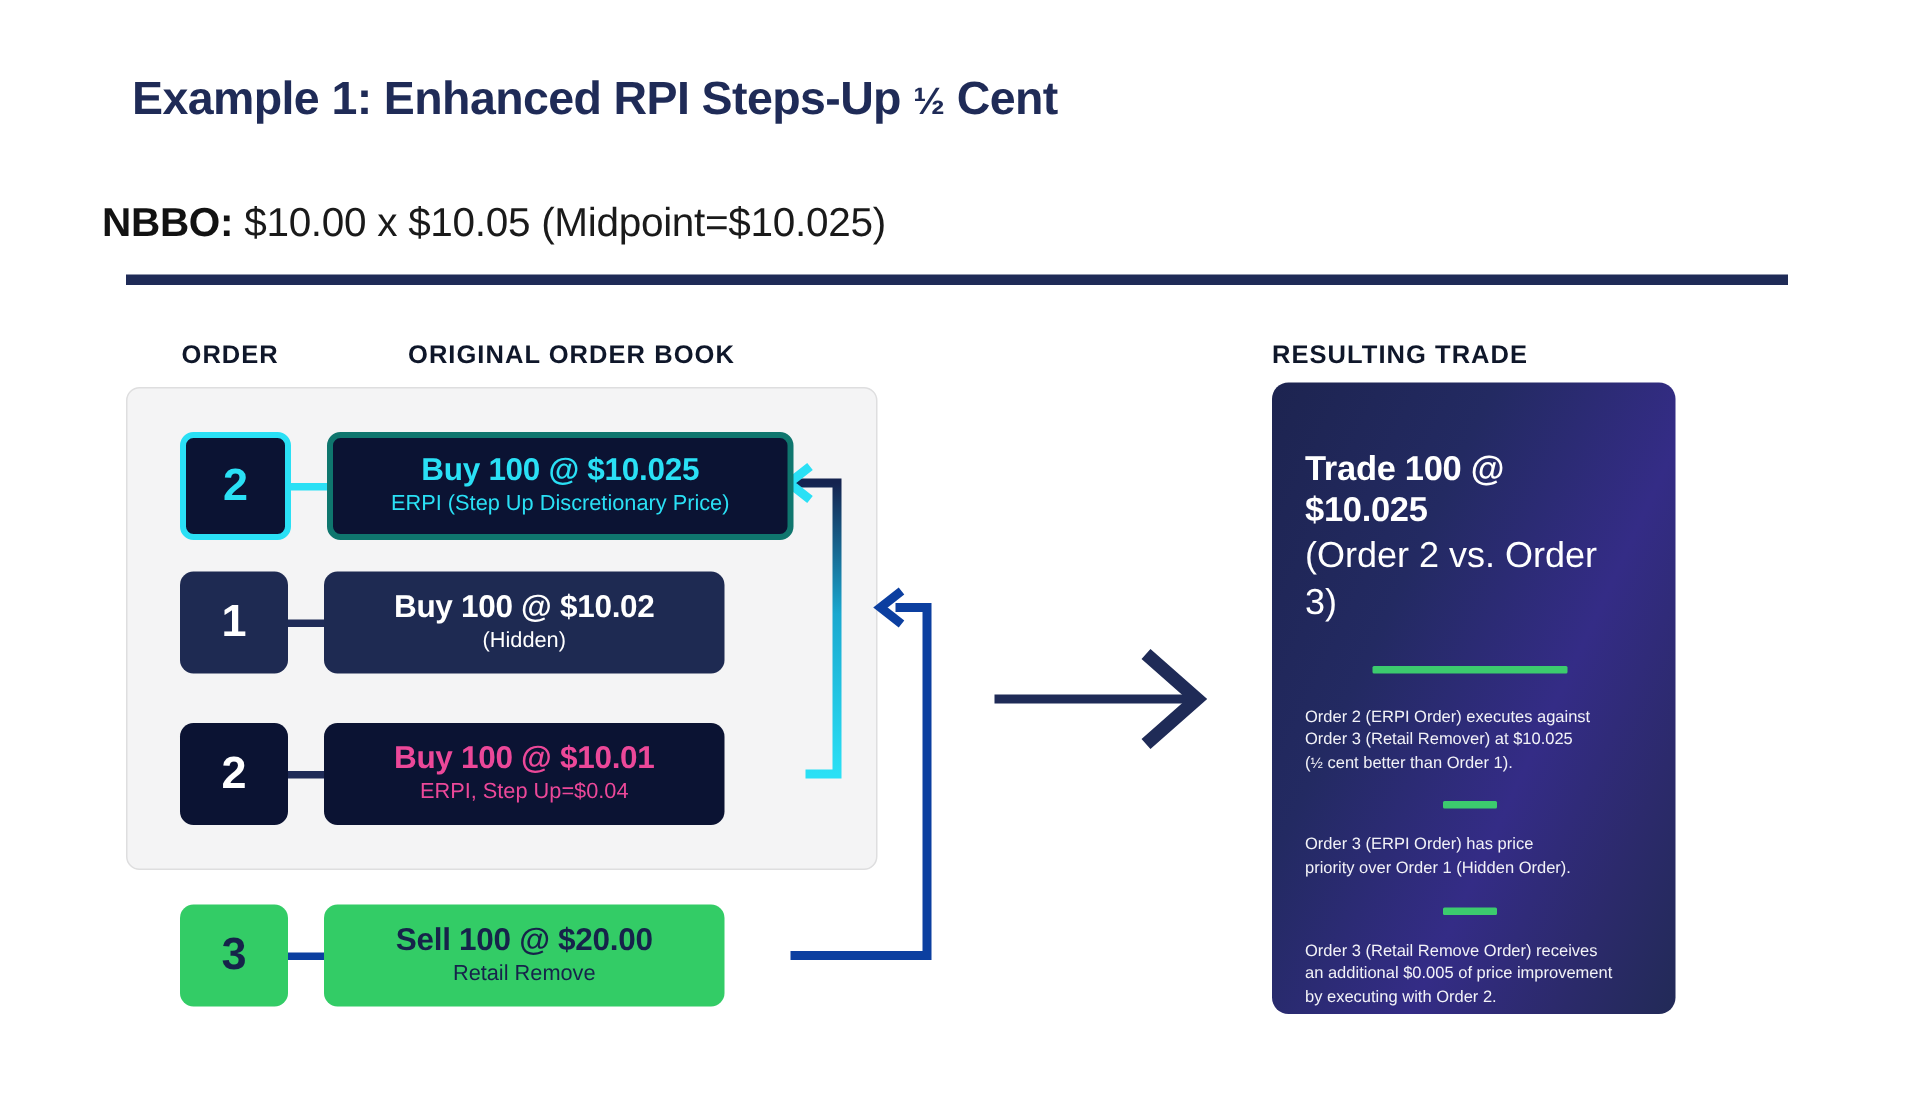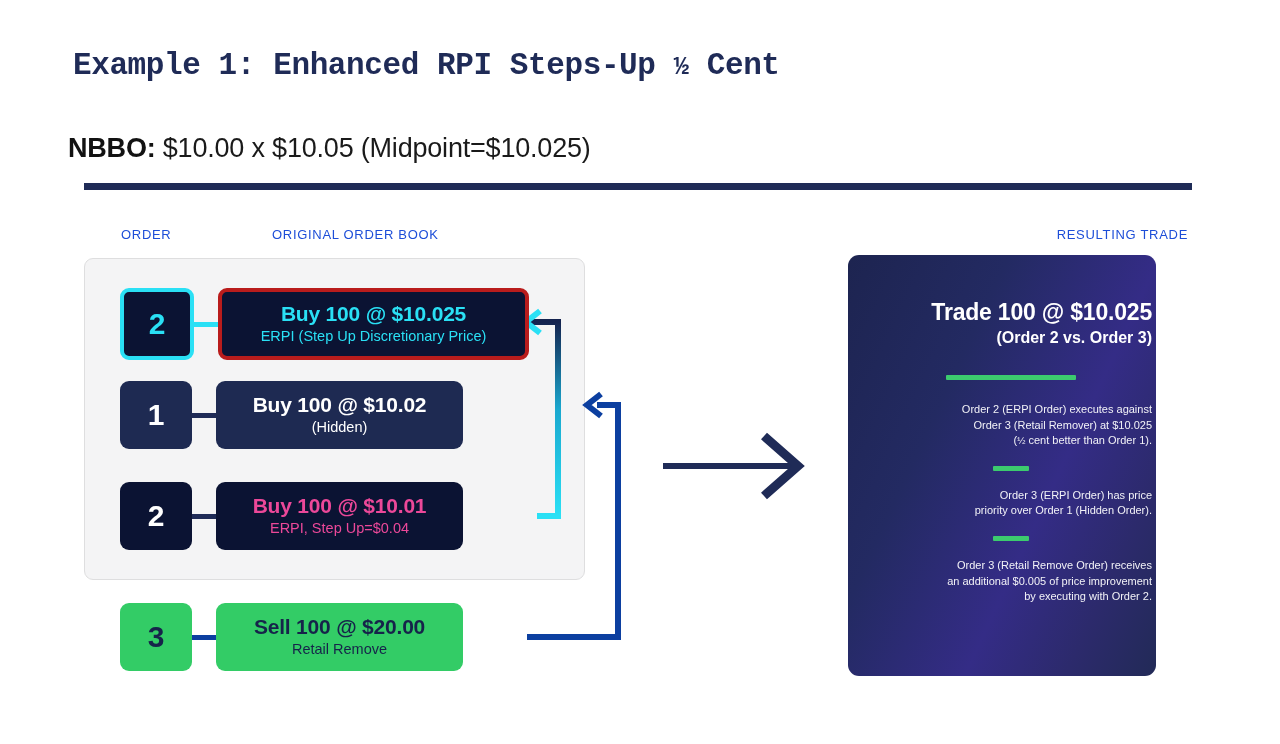--- a/index.html
+++ b/index.html
@@ -13,28 +13,27 @@
     position: relative;
     overflow: hidden;
     font-family: "Liberation Sans", sans-serif;
     color: #1e2a52;
     -webkit-font-smoothing: antialiased;
   }
 
   
   #page-title {
     position: absolute;
-    left: 73px;
+    left: 88px;
     top: 48px;
     font-size: 31px;
     font-weight: bold;
     letter-spacing: -0.4px;
     color: #1f2b57;
     white-space: nowrap;
-    font-family: Liberation Mono, monospace;
   }
   #page-title .frac { font-size: 0.82em; }
 
   #nbbo-line {
     position: absolute;
     left: 68px;
     top: 133px;
     font-size: 27px;
     color: #1a1a1a;
     white-space: nowrap;
@@ -50,29 +49,29 @@
     left: 84px;
     top: 183px;
     width: 1108px;
     height: 7px;
     background: #1f2b57;
   }
 
   
   .col-header {
     position: absolute;
-    font-size: 13px;
-    font-weight: normal;
+    font-size: 17px;
+    font-weight: bold;
     letter-spacing: 0.7px;
-    color: #1d4ed8;
+    color: #0f172a;
     white-space: nowrap;
   }
   #header-order      { left: 121px; top: 227px; }
   #header-book       { left: 272px; top: 227px; text-align: center; }
-  #header-result     { left: 848px; top: 227px; width: 340px; text-align: right; }
+  #header-result     { left: 848px; top: 227px; width: 340px; text-align: left; }
 
   
   #book-panel {
     position: absolute;
     left: 84px;
     top: 258px;
     width: 501px;
     height: 322px;
     background: #f4f4f5;
     border: 1px solid #dededf;
@@ -103,21 +102,21 @@
   }
   .stub {
     width: 24px;
     align-self: center;
     height: 5px;
     flex: none;
     position: relative;
     z-index: 1;
   }
   .label-box {
-    width: 247px;
+    width: 267px;
     height: 68px;
     border-radius: 9px;
     display: flex;
     flex-direction: column;
     align-items: center;
     justify-content: center;
     box-sizing: border-box;
     flex: none;
     position: relative;
     z-index: 2;
@@ -140,21 +139,21 @@
     background: #0b1333;
     color: #2ae0f5;
     border: 4px solid #2ae0f5;
     width: 74px;
     height: 72px;
   }
   #row-erpi-stepup .stub { background: #2ae0f5; }
   #row-erpi-stepup .label-box {
     background: #0b1333;
     color: #2ae0f5;
-    border: 4px solid #b91c1c;
+    border: 4px solid #0f766e;
     width: 311px;
     height: 72px;
   }
 
   
   #row-hidden { top: 381px; }
   #row-hidden .num-box  { background: #1e2a52; color: #ffffff; }
   #row-hidden .stub     { background: #1f2b57; }
   #row-hidden .label-box{ background: #1e2a52; color: #ffffff; }
 
@@ -178,46 +177,45 @@
     width: 1280px;
     height: 744px;
     pointer-events: none;
   }
 
   
   #result-panel {
     position: absolute;
     left: 848px;
     top: 255px;
-    width: 308px;
+    width: 269px;
     height: 421px;
     border-radius: 11px;
     background: linear-gradient(115deg,
                 #1d2450 0%,
                 #232a62 32%,
                 #342c86 62%,
                 #2c2a6c 82%,
                 #222a57 100%);
     color: #ffffff;
     box-sizing: border-box;
-    padding: 44px 4px 18px 22px;
-    text-align: right;
+    padding: 44px 28px 18px 22px;
+    text-align: left;
     overflow: hidden;
   }
   #trade-headline {
     font-size: 23px;
     font-weight: bold;
     letter-spacing: -0.2px;
     line-height: 1.18;
   }
   #trade-subhead {
-    font-size: 16px;
+    font-size: 24px;
     line-height: 1.3;
     margin-top: 2px;
-    font-weight: bold;
   }
   .rule-green {
     height: 5px;
     background: #3ccb6e;
     margin: 0 auto;
     border-radius: 1px;
   }
   #rule-main { width: 130px; margin-top: 26px; margin-bottom: 22px; }
   .rule-small { width: 36px; margin-top: 17px; margin-bottom: 17px; }
 

